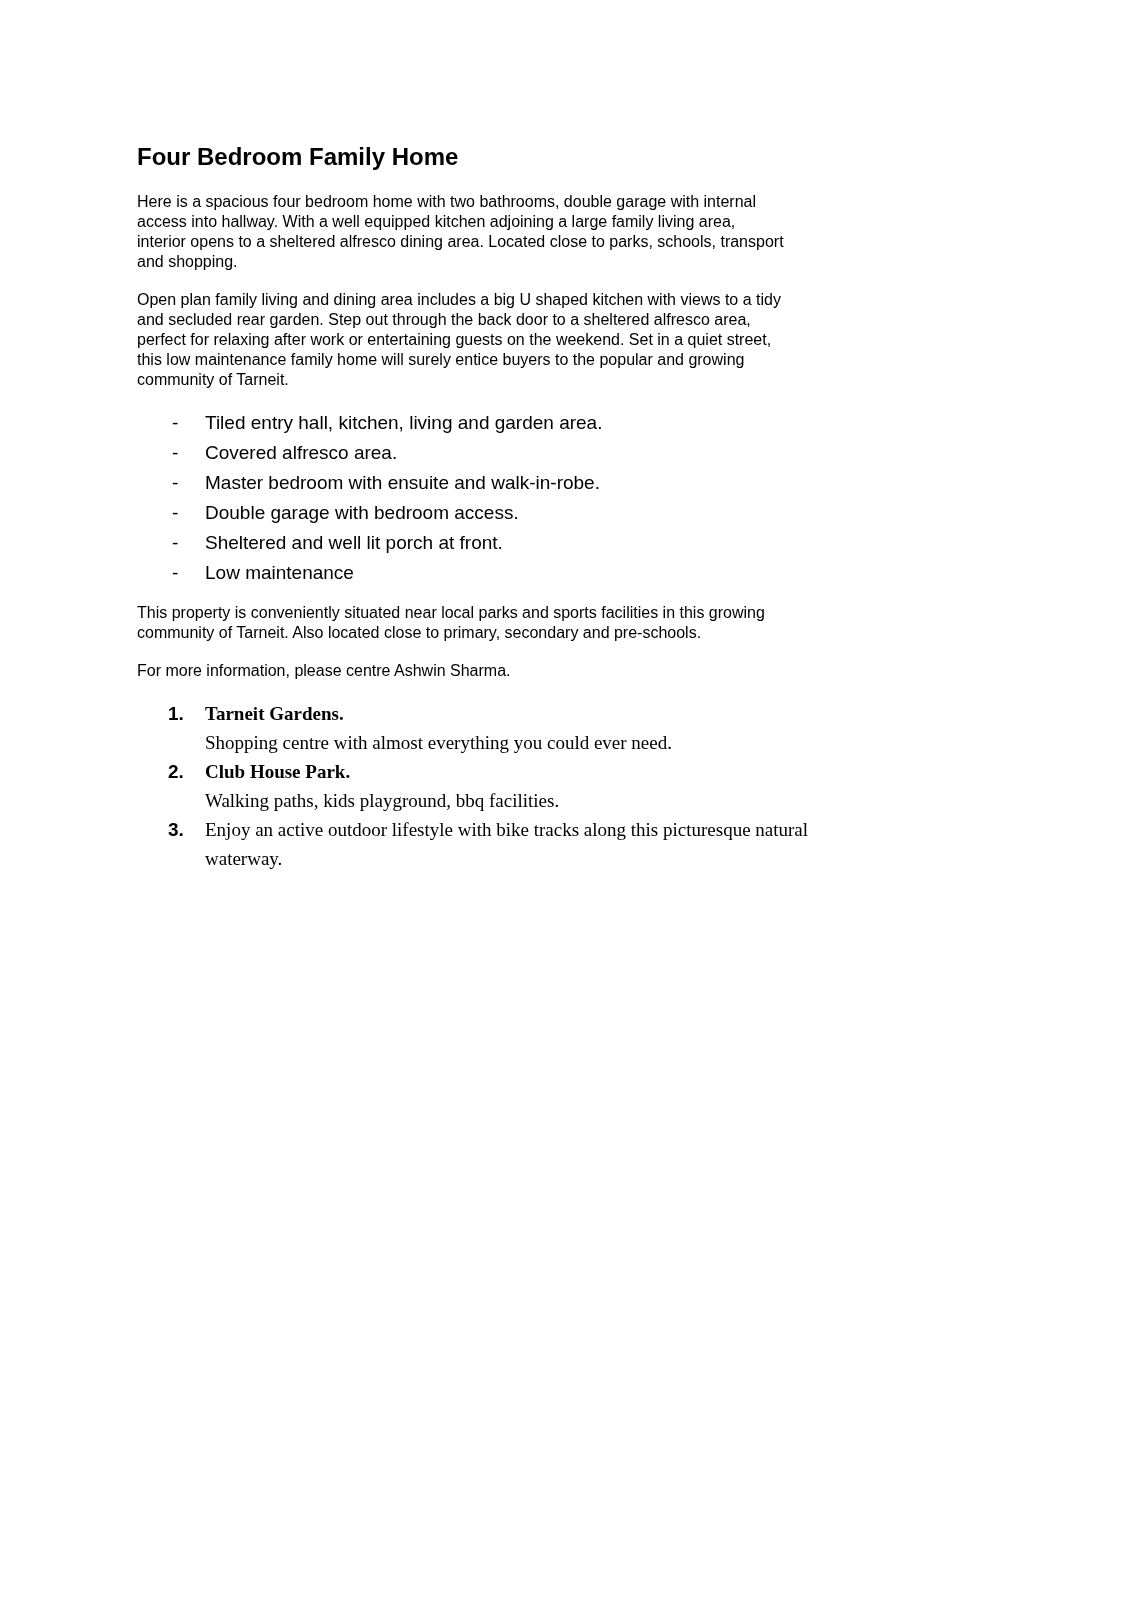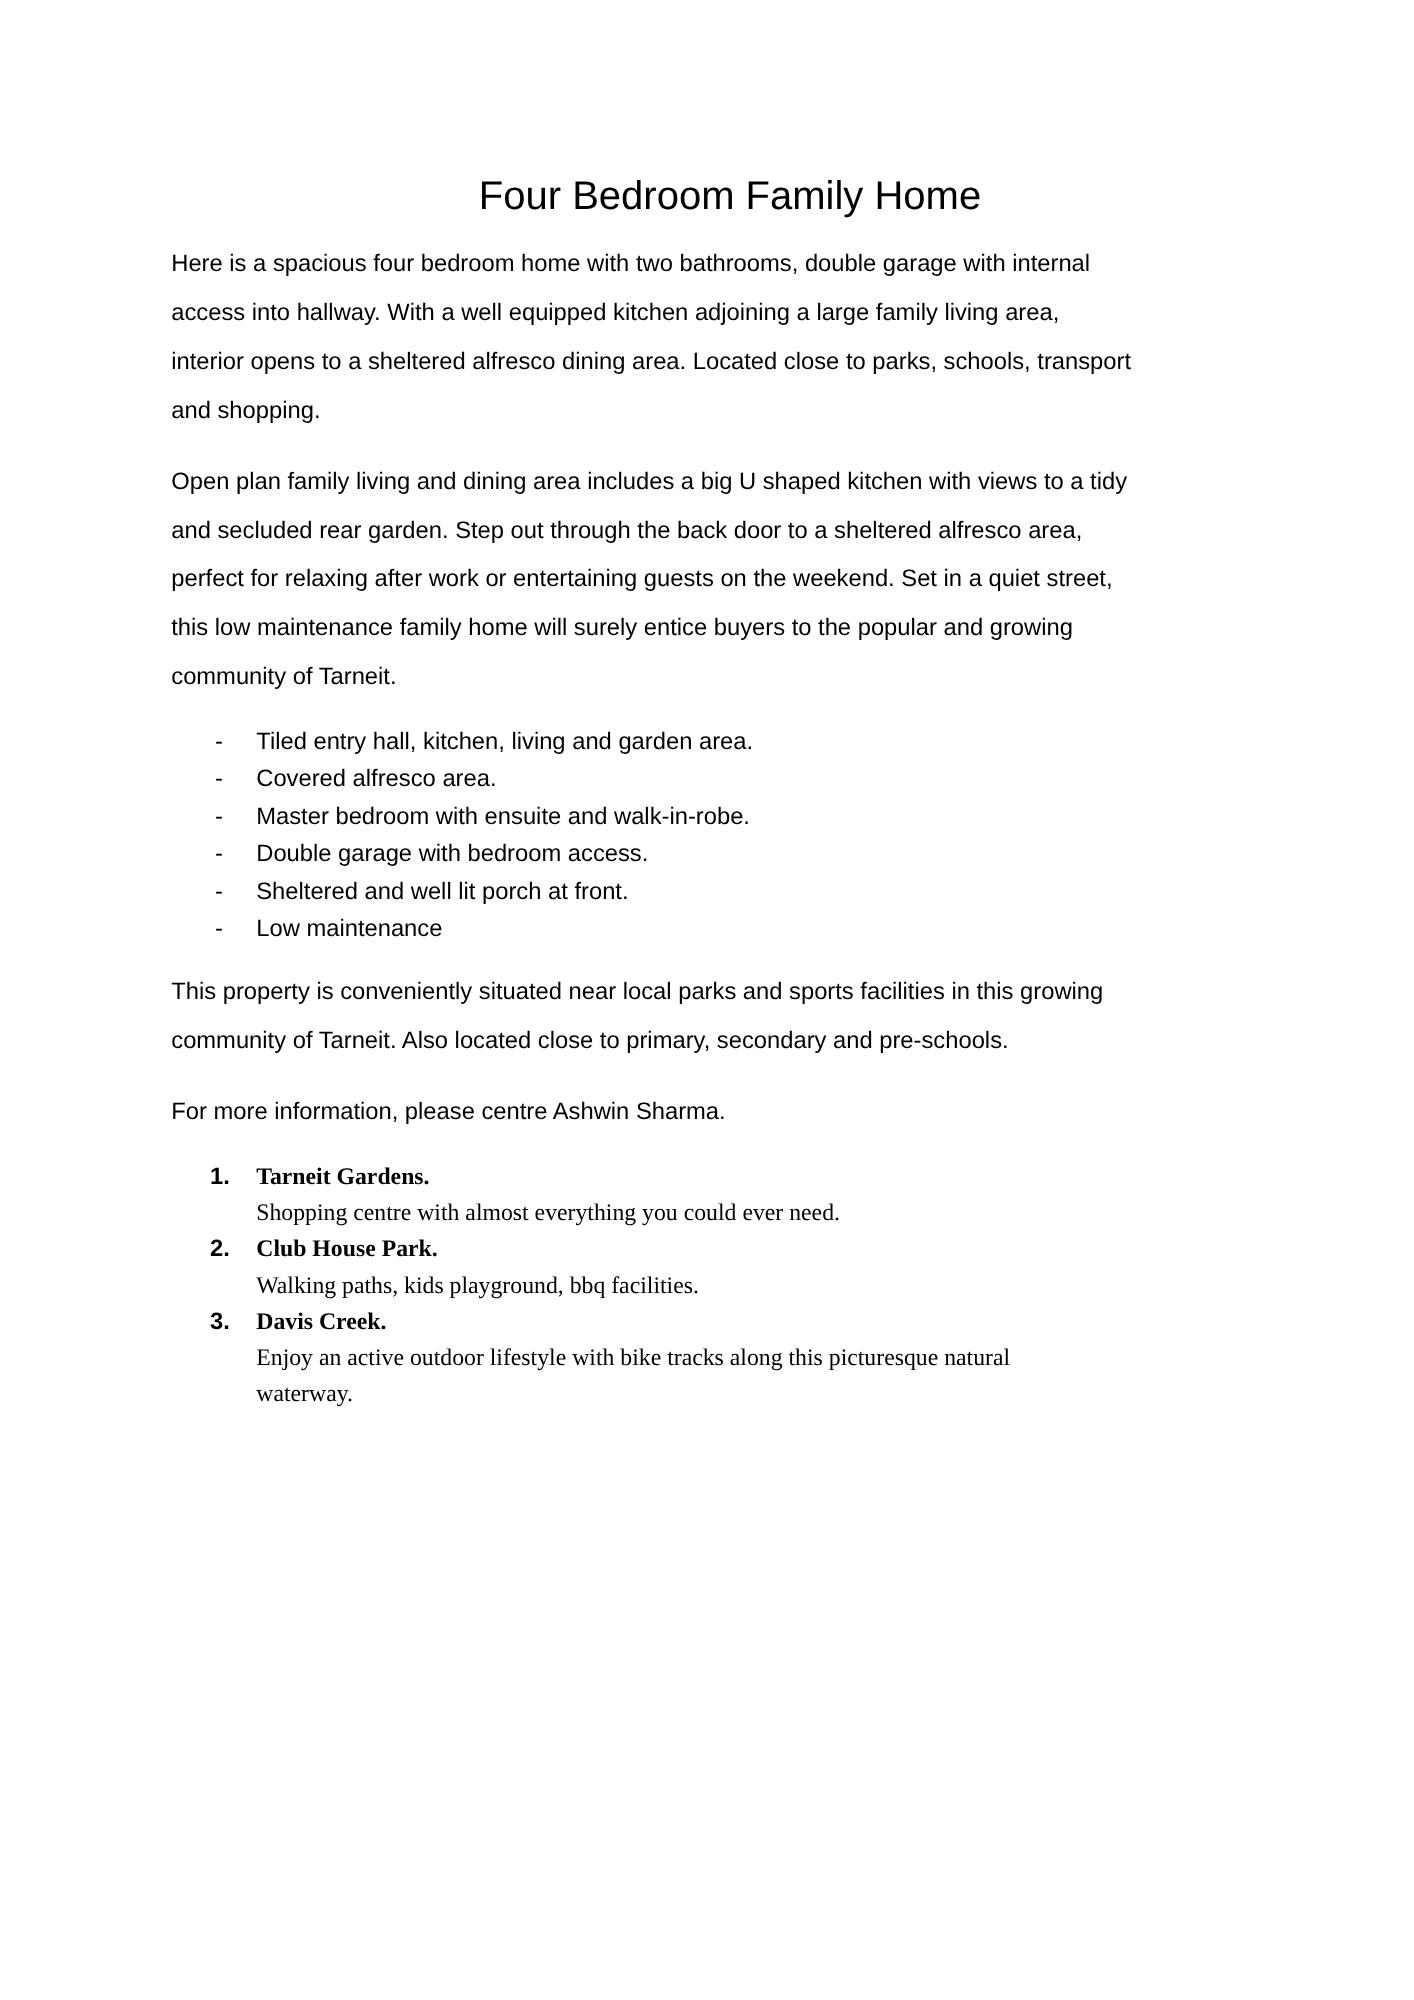--- a/index.html
+++ b/index.html
@@ -15,29 +15,28 @@
     color: #000000;
     font-family: "Liberation Sans", sans-serif;
     overflow: hidden;
     box-sizing: border-box;
   }
   .content {
     padding: 140px 100px 0 137px;
     box-sizing: border-box;
   }
   .doc-title {
-    font-size: 32px;
+    font-size: 24px;
     line-height: 33px;
-    font-weight: normal;
+    font-weight: bold;
     margin: 0 0 19px 0;
-    text-align: center;
   }
   .para {
-    font-size: 19px;
-    line-height: 39px;
+    font-size: 16px;
+    line-height: 20px;
     margin: 0 0 18px 0;
     white-space: pre-line;
   }
   .dash-list {
     list-style: none;
     margin: 0 0 15px 0;
     padding: 0;
   }
   .dash-item {
     display: flex;
@@ -140,21 +139,20 @@
       <li class="num-item">
         <span class="num">2.</span>
         <span class="num-body">
           <span class="num-title">Club House Park.</span>
           <span class="num-desc">Walking paths, kids playground, bbq facilities.</span>
         </span>
       </li>
       <li class="num-item">
         <span class="num">3.</span>
         <span class="num-body">
-          <span class="num-title">Davis Creek.</span>
           <span class="num-desc">Enjoy an active outdoor lifestyle with bike tracks along this picturesque natural
 waterway.</span>
         </span>
       </li>
     </ol>
 
   </div>
 </div>
 
 </body></html>

